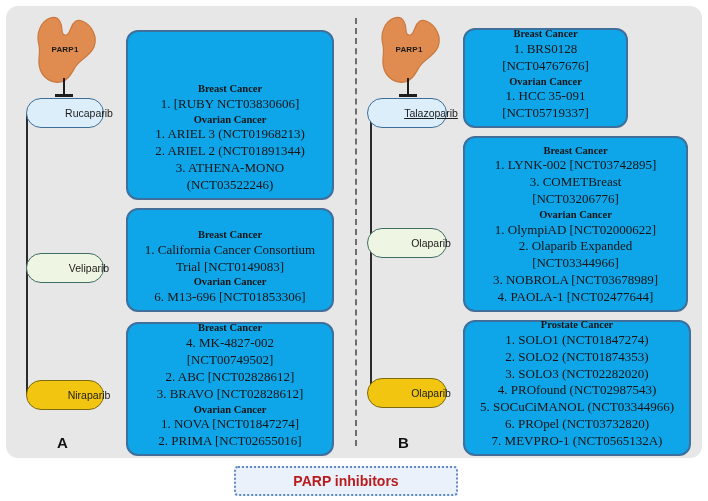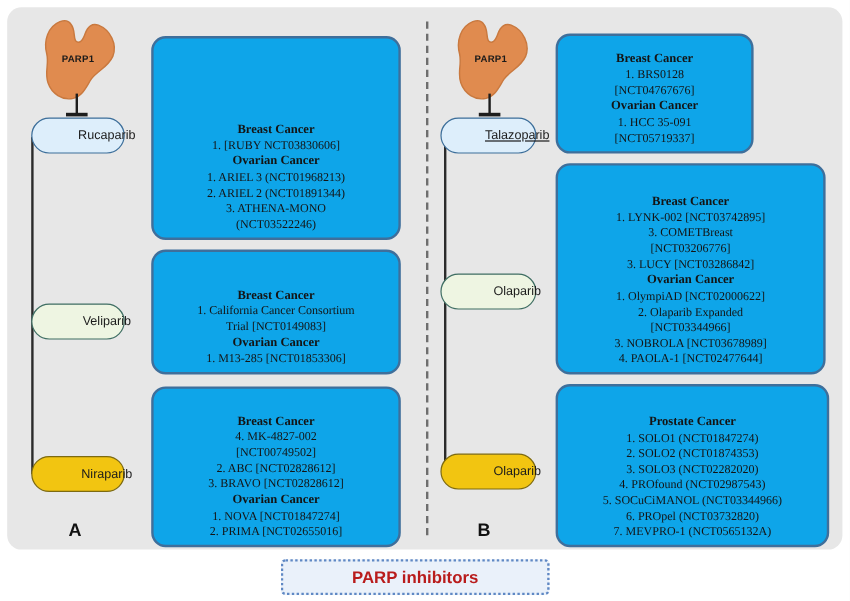--- a/index.html
+++ b/index.html
@@ -108,21 +108,21 @@
     color:#141414;
     font-family:Liberation Serif, serif;
   }
   .trial-box .hdr{
     font-size:10.5px;
     font-weight:bold;
     line-height:1.30;
     white-space:nowrap;
   }
   .trial-box .itm{
-    font-size:10px;
+    font-size:13px;
     line-height:1.30;
     white-space:nowrap;
   }
 
   
   .legend-box{
     position:absolute;
     left:234px;top:466px;
     width:224px;height:30px;
     background:#eaf1fa;
@@ -178,21 +178,21 @@
       <div class="itm">1.  ARIEL 3 (NCT01968213)</div>
       <div class="itm">2.  ARIEL 2 (NCT01891344)</div>
       <div class="itm">3.  ATHENA-MONO</div>
       <div class="itm">(NCT03522246)</div>
     </div>
   <div class="trial-box" id="a-box-1" style="left:126px;top:208px;width:208px;height:104px;">
       <div class="hdr">Breast Cancer</div>
       <div class="itm">1.  California Cancer Consortium</div>
       <div class="itm">Trial [NCT0149083]</div>
       <div class="hdr">Ovarian Cancer</div>
-      <div class="itm">1.  M13-285 [NCT01853306]</div>
+      <div class="itm">6.  M13-696 [NCT01853306]</div>
     </div>
   <div class="trial-box" id="a-box-2" style="left:126px;top:322px;width:208px;height:134px;">
       <div class="hdr">Breast Cancer</div>
       <div class="itm">4.  MK-4827-002</div>
       <div class="itm">[NCT00749502]</div>
       <div class="itm">2.  ABC [NCT02828612]</div>
       <div class="itm">3.  BRAVO [NCT02828612]</div>
       <div class="hdr">Ovarian Cancer</div>
       <div class="itm">1.  NOVA [NCT01847274]</div>
       <div class="itm">2.  PRIMA [NCT02655016]</div>
@@ -233,21 +233,20 @@
       <div class="itm">[NCT04767676]</div>
       <div class="hdr">Ovarian Cancer</div>
       <div class="itm">1.  HCC 35-091</div>
       <div class="itm">[NCT05719337]</div>
     </div>
   <div class="trial-box" id="b-box-1" style="left:463px;top:136px;width:225px;height:176px;">
       <div class="hdr">Breast Cancer</div>
       <div class="itm">1.  LYNK-002 [NCT03742895]</div>
       <div class="itm">3.  COMETBreast</div>
       <div class="itm">[NCT03206776]</div>
-      <div class="itm">3.  LUCY [NCT03286842]</div>
       <div class="hdr">Ovarian Cancer</div>
       <div class="itm">1.  OlympiAD [NCT02000622]</div>
       <div class="itm">2.  Olaparib Expanded</div>
       <div class="itm">[NCT03344966]</div>
       <div class="itm">3.  NOBROLA [NCT03678989]</div>
       <div class="itm">4.  PAOLA-1 [NCT02477644]</div>
     </div>
   <div class="trial-box" id="b-box-2" style="left:463px;top:320px;width:228px;height:136px;">
       <div class="hdr">Prostate  Cancer</div>
       <div class="itm">1.  SOLO1 (NCT01847274)</div>

